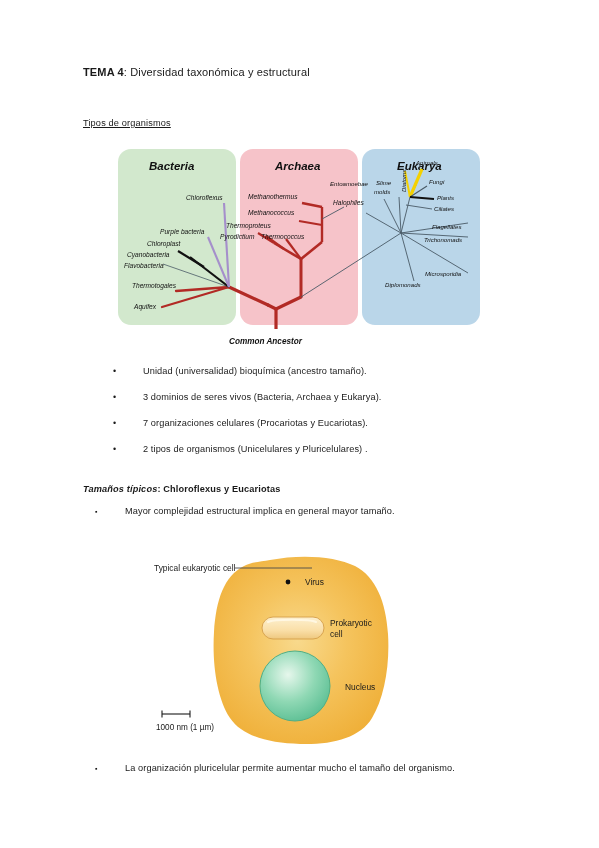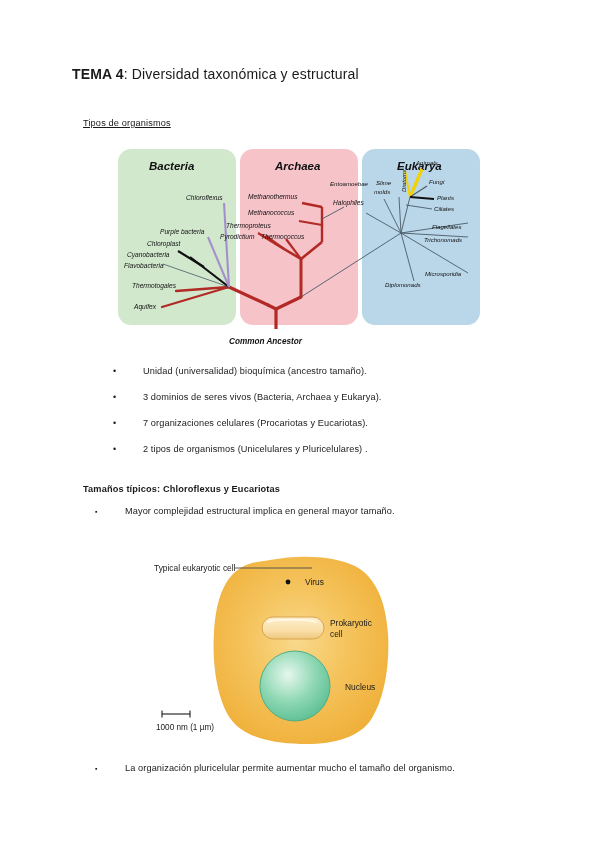--- a/index.html
+++ b/index.html
@@ -14,23 +14,23 @@
     background: #ffffff;
     margin: 0 auto;
     overflow: hidden;
     font-family: "Liberation Sans", sans-serif;
     color: #1a1a1a;
   }
 
   
   .heading-main {
     position: absolute;
-    left: 72px;
+    left: 83px;
     top: 66px;
-    font-size: 14px;
+    font-size: 11px;
     letter-spacing: .15px;
     white-space: nowrap;
   }
   .heading-main b { font-weight: 700; }
 
   .heading-sub {
     position: absolute;
     font-size: 9.2px;
     letter-spacing: .15px;
     text-decoration: underline;
@@ -39,21 +39,21 @@
   #sec-tipos { left: 83px; top: 118px; text-align: center; }
 
   .heading-sub2 {
     position: absolute;
     left: 83px;
     top: 484px;
     font-size: 9.2px;
     letter-spacing: .15px;
     white-space: nowrap;
   }
-  .heading-sub2 .lbl { font-weight: 700; }
+  .heading-sub2 .lbl { font-weight: 700; font-style: italic; }
   .heading-sub2 .val { font-weight: 700; }
 
   .bullet-row {
     position: absolute;
     font-size: 9.2px;
     letter-spacing: .1px;
     white-space: nowrap;
     display: flex;
     align-items: baseline;
   }

